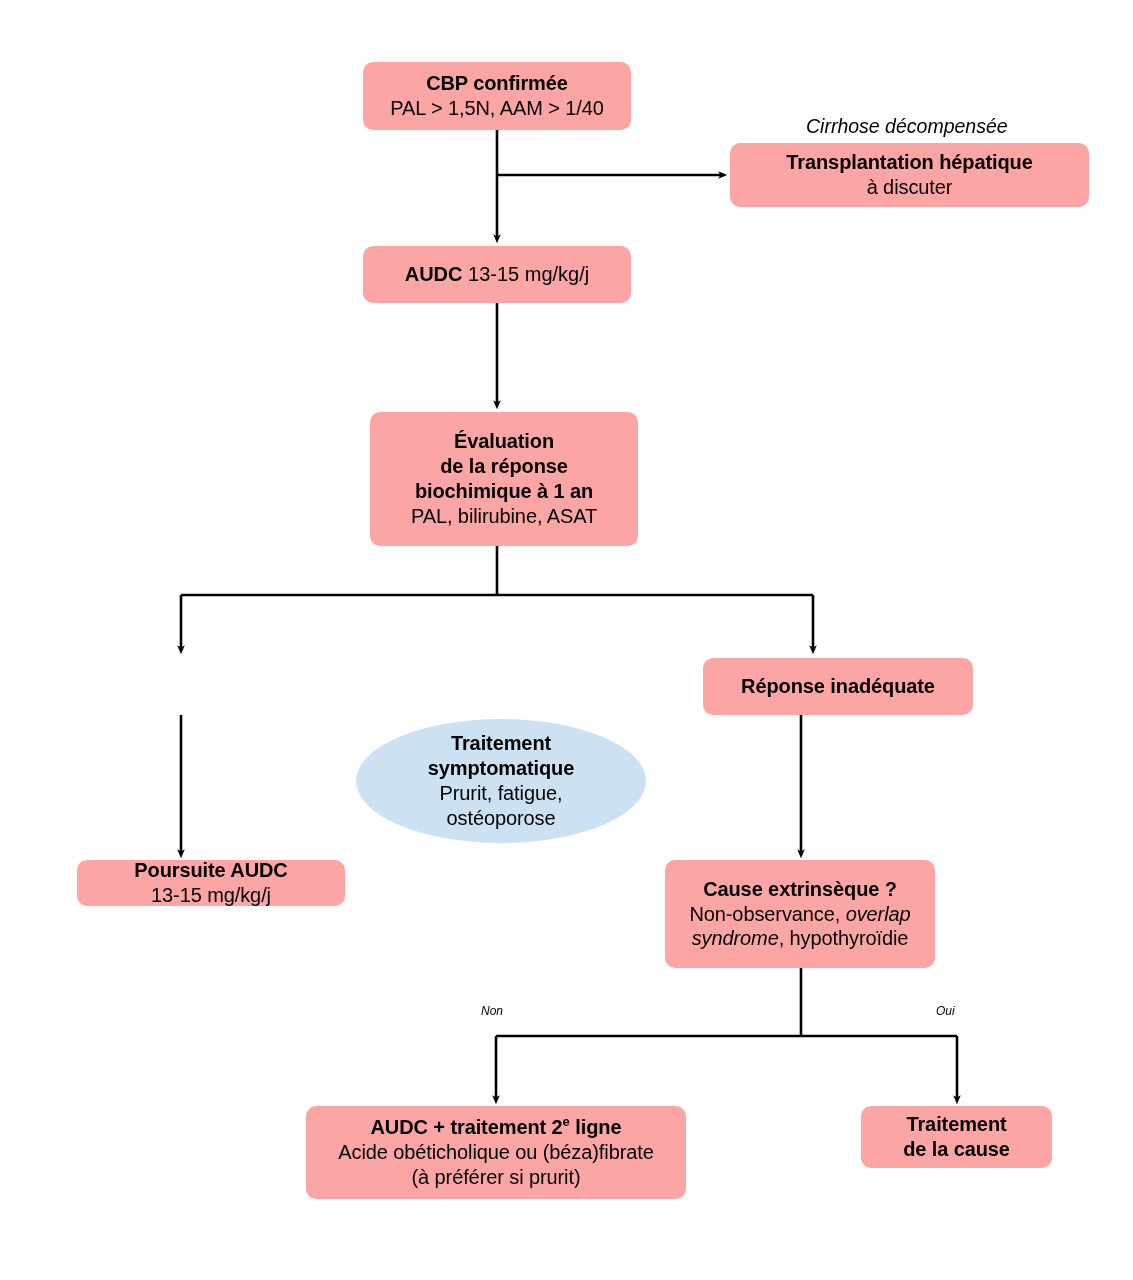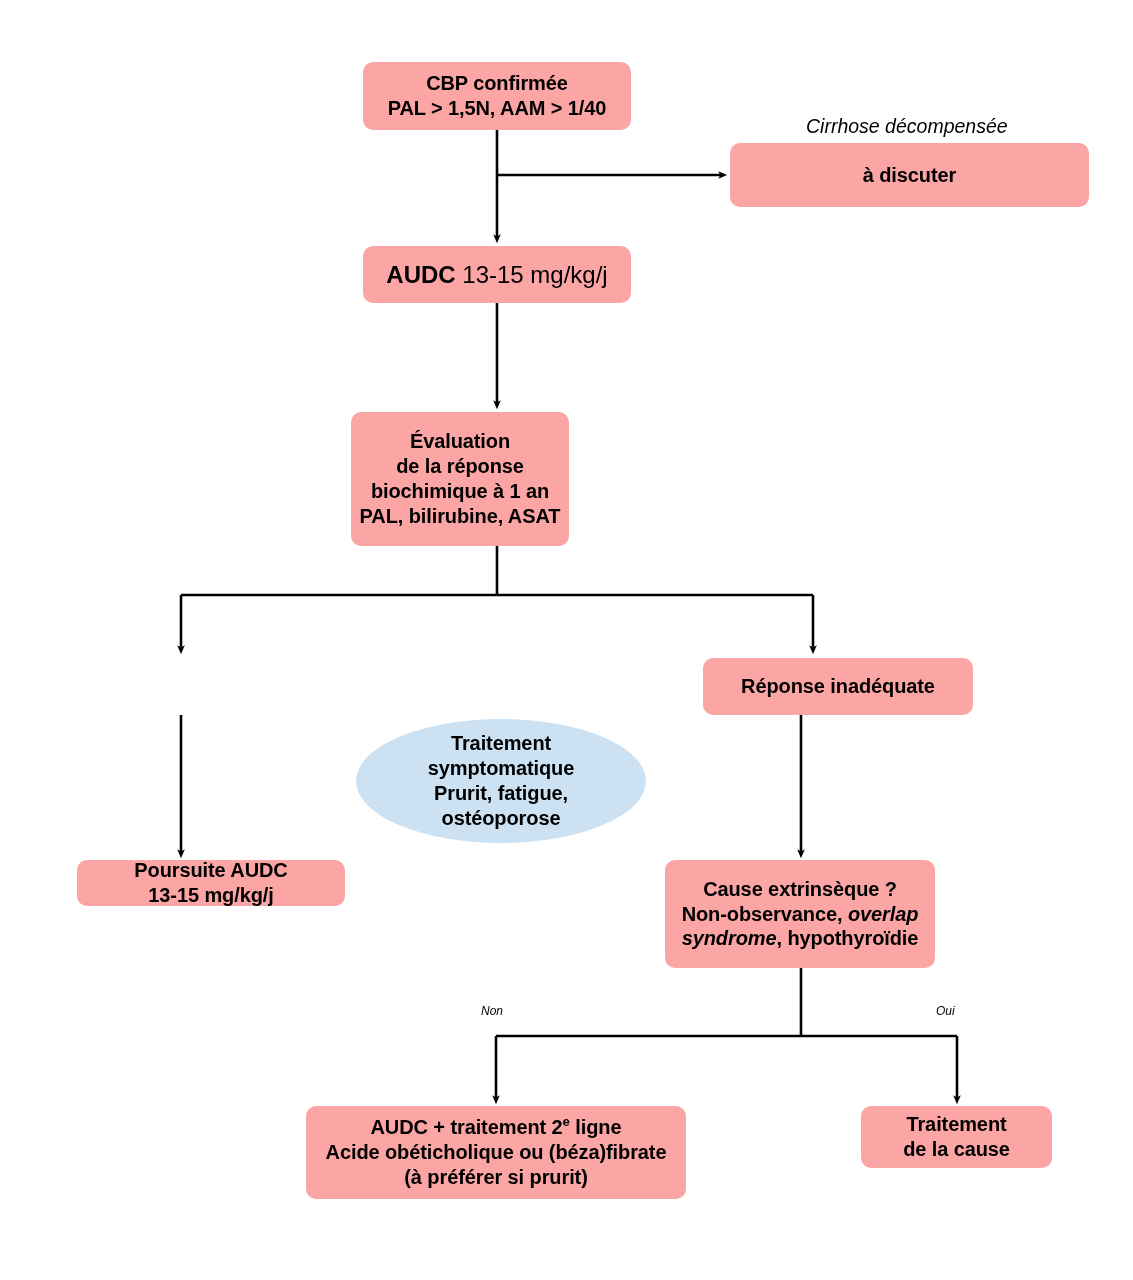--- a/index.html
+++ b/index.html
@@ -43,27 +43,27 @@
     background: #cce2f3;
     border-radius: 50%;
   }
   .line-b {
     font-weight: bold;
     font-size: 20px;
     letter-spacing: -0.1px;
     white-space: nowrap;
   }
   .line-r {
-    font-weight: bold;
+    font-weight: normal;
     font-size: 20px;
     letter-spacing: -0.1px;
     white-space: nowrap;
   }
   .mix {
-    font-size: 24px;
+    font-size: 20px;
     white-space: nowrap;
   }
   .mix .b { font-weight: bold; }
   .mix .r { font-weight: normal; }
   .ital { font-style: italic; }
   sup.ordinal {
     font-size: 0.66em;
     vertical-align: super;
     line-height: 0;
   }
@@ -112,30 +112,31 @@
   </svg>
 
   <div class="node" style="left:363px; top:62px; width:268px; height:68px;">
     <div class="line-b">CBP confirmée</div>
     <div class="line-r">PAL &gt; 1,5N, AAM &gt; 1/40</div>
   </div>
 
   <div class="edge-label caption" style="left:806px; top:105px;margin-top:10px;">Cirrhose décompensée</div>
 
   <div class="node" style="left:730px; top:143px; width:359px; height:64px;">
+    <div class="line-b">Transplantation hépatique</div>
     <div class="line-r">à discuter</div>
   </div>
 
   <div class="node" style="left:363px; top:246px; width:268px; height:57px;">
     <div class="mix">
       <span class="b">AUDC</span><span class="r"> 13-15 mg/kg/j</span>
     </div>
   </div>
 
-  <div class="node" style="left:351px; top:412px; width:218px; height:134px;">
+  <div class="node" style="left:370px; top:412px; width:268px; height:134px;">
     <div class="line-b">Évaluation</div>
     <div class="line-b">de la réponse</div>
     <div class="line-b">biochimique à 1 an</div>
     <div class="line-r">PAL, bilirubine, ASAT</div>
   </div>
 
 
   <div class="node" style="left:703px; top:658px; width:270px; height:57px;">
     <div class="line-b">Réponse inadéquate</div>
   </div>

